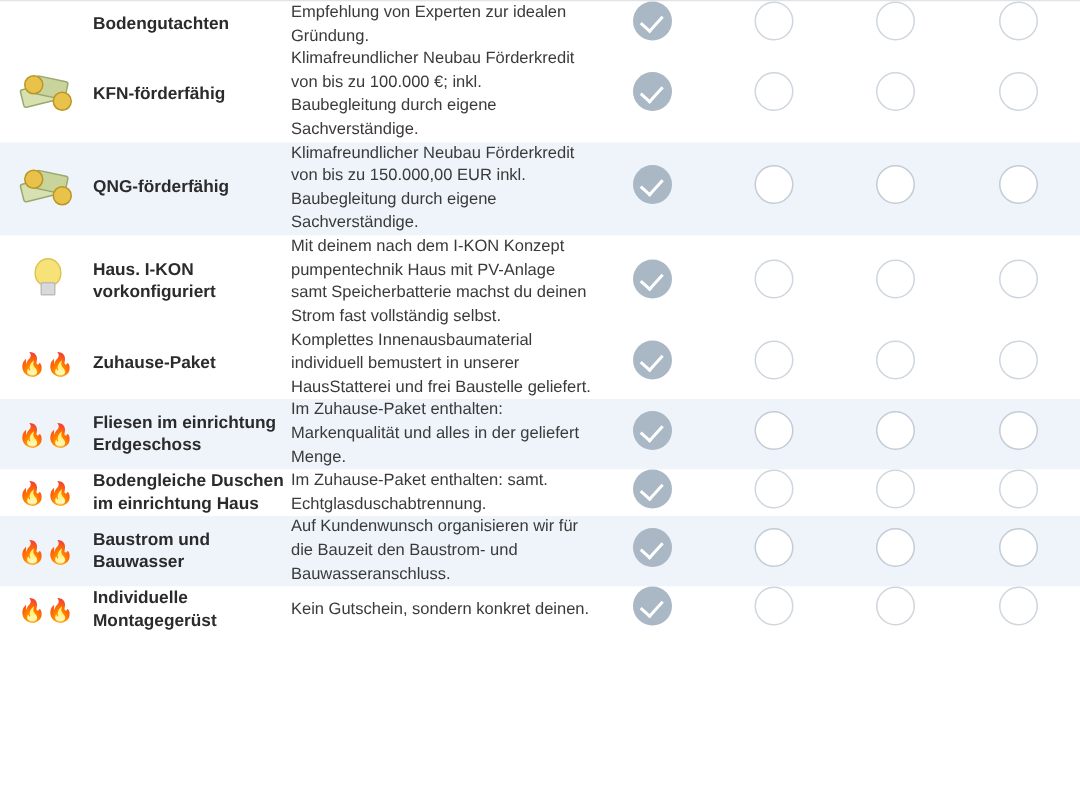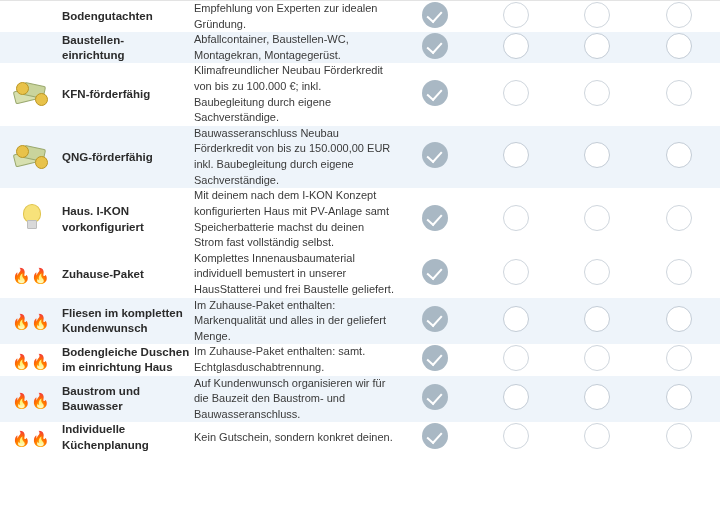--- a/index.html
+++ b/index.html
@@ -172,68 +172,59 @@
     <tbody id="table-body">
         <tr class="row-even">
           <td class="cell-icon"><span></span></td>
           <td class="cell-name">Bodengutachten</td>
           <td class="cell-desc">Empfehlung von Experten zur idealen Gründung.</td>
           <td class="cell-check"><span class="circle filled"></span></td>
           <td class="cell-check"><span class="circle empty"></span></td>
           <td class="cell-check"><span class="circle empty"></span></td>
           <td class="cell-check"><span class="circle empty"></span></td>
         </tr>
-        <tr class="row-odd">
-          <td class="cell-icon"><span></span></td>
-          <td class="cell-name">Baustellen-<br>einrichtung</td>
-          <td class="cell-desc">Abfallcontainer, Baustellen-WC, Montagekran, Montagegerüst.</td>
-          <td class="cell-check"><span class="circle filled"></span></td>
-          <td class="cell-check"><span class="circle empty"></span></td>
-          <td class="cell-check"><span class="circle empty"></span></td>
-          <td class="cell-check"><span class="circle empty"></span></td>
-        </tr>
         <tr class="row-even">
           <td class="cell-icon"><span class="money-icon"><span class="note n1"></span><span class="note n2"></span><span class="coin c1"></span><span class="coin c2"></span></span></td>
           <td class="cell-name">KFN-förderfähig</td>
           <td class="cell-desc">Klimafreundlicher Neubau Förderkredit von bis zu 100.000 €; inkl. Baubegleitung durch eigene Sachverständige.</td>
           <td class="cell-check"><span class="circle filled"></span></td>
           <td class="cell-check"><span class="circle empty"></span></td>
           <td class="cell-check"><span class="circle empty"></span></td>
           <td class="cell-check"><span class="circle empty"></span></td>
         </tr>
         <tr class="row-odd">
           <td class="cell-icon"><span class="money-icon"><span class="note n1"></span><span class="note n2"></span><span class="coin c1"></span><span class="coin c2"></span></span></td>
           <td class="cell-name">QNG-förderfähig</td>
-          <td class="cell-desc">Bauwasseranschluss Neubau Förderkredit von bis zu 150.000,00 EUR inkl. Baubegleitung durch eigene Sachverständige.</td>
+          <td class="cell-desc">Klimafreundlicher Neubau Förderkredit von bis zu 150.000,00 EUR inkl. Baubegleitung durch eigene Sachverständige.</td>
           <td class="cell-check"><span class="circle filled"></span></td>
           <td class="cell-check"><span class="circle empty"></span></td>
           <td class="cell-check"><span class="circle empty"></span></td>
           <td class="cell-check"><span class="circle empty"></span></td>
         </tr>
         <tr class="row-even">
           <td class="cell-icon"><span class="bulb-icon"><span class="glass"></span><span class="base"></span></span></td>
           <td class="cell-name">Haus. I-KON vorkonfiguriert</td>
-          <td class="cell-desc">Mit deinem nach dem I-KON Konzept konfigurierten Haus mit PV-Anlage samt Speicherbatterie machst du deinen Strom fast vollständig selbst.</td>
+          <td class="cell-desc">Mit deinem nach dem I-KON Konzept pumpentechnik Haus mit PV-Anlage samt Speicherbatterie machst du deinen Strom fast vollständig selbst.</td>
           <td class="cell-check"><span class="circle filled"></span></td>
           <td class="cell-check"><span class="circle empty"></span></td>
           <td class="cell-check"><span class="circle empty"></span></td>
           <td class="cell-check"><span class="circle empty"></span></td>
         </tr>
         <tr class="row-even">
           <td class="cell-icon"><span class="emoji flames">🔥🔥</span></td>
           <td class="cell-name">Zuhause-Paket</td>
           <td class="cell-desc">Komplettes Innenausbaumaterial individuell bemustert in unserer HausStatterei und frei Baustelle geliefert.</td>
           <td class="cell-check"><span class="circle filled"></span></td>
           <td class="cell-check"><span class="circle empty"></span></td>
           <td class="cell-check"><span class="circle empty"></span></td>
           <td class="cell-check"><span class="circle empty"></span></td>
         </tr>
         <tr class="row-odd">
           <td class="cell-icon"><span class="emoji flames">🔥🔥</span></td>
-          <td class="cell-name">Fliesen im kompletten Kundenwunsch</td>
+          <td class="cell-name">Fliesen im einrichtung Erdgeschoss</td>
           <td class="cell-desc">Im Zuhause-Paket enthalten: Markenqualität und alles in der geliefert Menge.</td>
           <td class="cell-check"><span class="circle filled"></span></td>
           <td class="cell-check"><span class="circle empty"></span></td>
           <td class="cell-check"><span class="circle empty"></span></td>
           <td class="cell-check"><span class="circle empty"></span></td>
         </tr>
         <tr class="row-even">
           <td class="cell-icon"><span class="emoji flames">🔥🔥</span></td>
           <td class="cell-name">Bodengleiche Duschen im einrichtung Haus</td>
           <td class="cell-desc">Im Zuhause-Paket enthalten: samt. Echtglasduschabtrennung.</td>
@@ -246,21 +237,21 @@
           <td class="cell-icon"><span class="emoji flames">🔥🔥</span></td>
           <td class="cell-name">Baustrom und Bauwasser</td>
           <td class="cell-desc">Auf Kundenwunsch organisieren wir für die Bauzeit den Baustrom- und Bauwasseranschluss.</td>
           <td class="cell-check"><span class="circle filled"></span></td>
           <td class="cell-check"><span class="circle empty"></span></td>
           <td class="cell-check"><span class="circle empty"></span></td>
           <td class="cell-check"><span class="circle empty"></span></td>
         </tr>
         <tr class="row-even">
           <td class="cell-icon"><span class="emoji flames">🔥🔥</span></td>
-          <td class="cell-name">Individuelle Küchenplanung</td>
+          <td class="cell-name">Individuelle Montagegerüst</td>
           <td class="cell-desc">Kein Gutschein, sondern konkret deinen.</td>
           <td class="cell-check"><span class="circle filled"></span></td>
           <td class="cell-check"><span class="circle empty"></span></td>
           <td class="cell-check"><span class="circle empty"></span></td>
           <td class="cell-check"><span class="circle empty"></span></td>
         </tr>
       </tbody>
   </table>
 </div>
 

